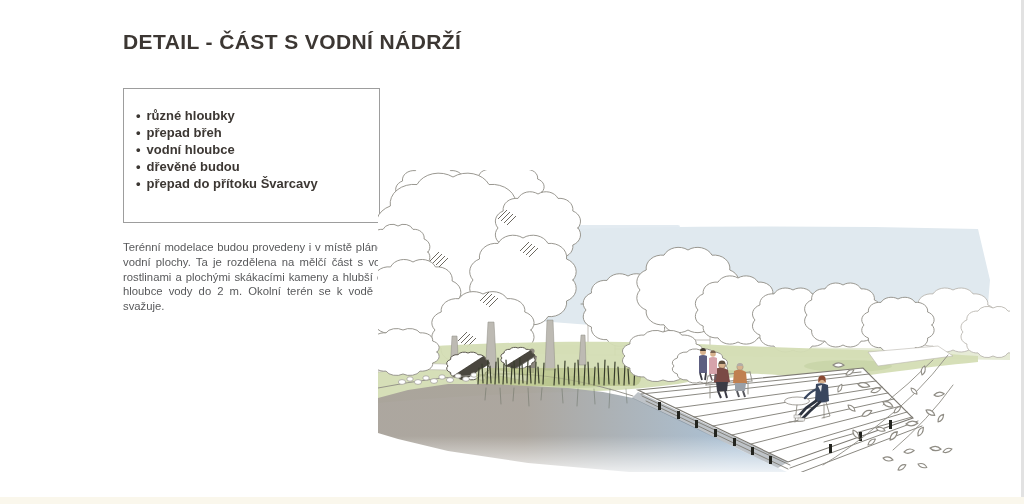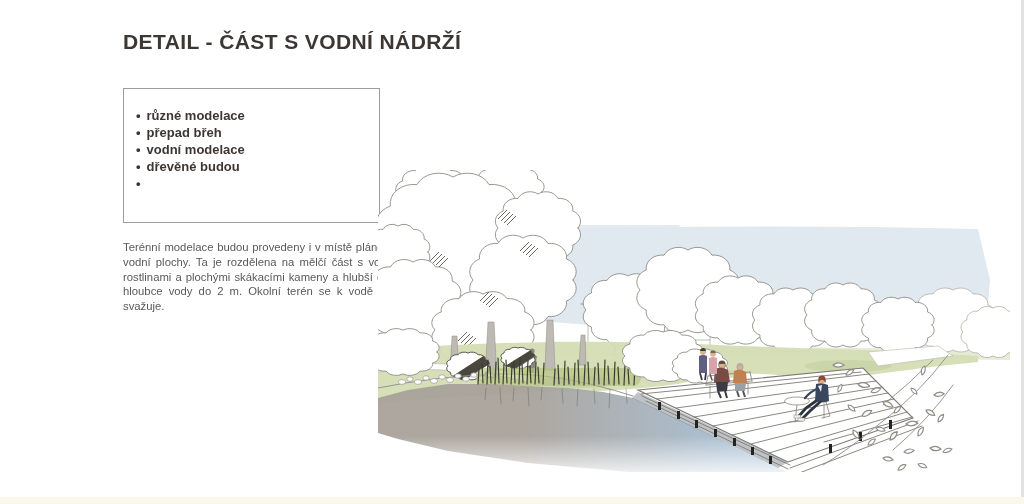--- a/index.html
+++ b/index.html
@@ -46,36 +46,37 @@
 <body>
 
 <div class="page">
 
   <h1 class="page-title">DETAIL - ČÁST S VODNÍ NÁDRŽÍ</h1>
 
   <div class="info-box">
     <ul class="feature-list">
       <li class="feature-item">
           <span class="bullet">•</span>
-          <span>různé modelace</span>
+          <span>různé hloubky</span>
         </li>
       <li class="feature-item">
           <span class="bullet">•</span>
           <span>přepad břeh</span>
         </li>
       <li class="feature-item">
           <span class="bullet">•</span>
-          <span>vodní modelace</span>
+          <span>vodní hloubce</span>
         </li>
       <li class="feature-item">
           <span class="bullet">•</span>
           <span>dřevěné budou</span>
         </li>
       <li class="feature-item">
           <span class="bullet">•</span>
+          <span>přepad do přítoku Švarcavy</span>
         </li>
     </ul>
   </div>
 
   <p class="description">Terénní modelace budou provedeny i v místě plánované vodní plochy. Ta je rozdělena na mělčí část s vodními rostlinami a plochými skákacími kameny a hlubší část o hloubce vody do 2 m. Okolní terén se k vodě mírně svažuje.</p>
 
   <svg class="illustration" viewBox="0 0 632 302" xmlns="http://www.w3.org/2000/svg">
     <defs>
       <path id="blob" vector-effect="non-scaling-stroke" d="M1,0 A0.33,0.33 0 0 1 0.87,0.5 A0.33,0.33 0 0 1 0.5,0.87 A0.33,0.33 0 0 1 0,1 A0.33,0.33 0 0 1 -0.5,0.87 A0.33,0.33 0 0 1 -0.87,0.5 A0.33,0.33 0 0 1 -1,0 A0.33,0.33 0 0 1 -0.87,-0.5 A0.33,0.33 0 0 1 -0.5,-0.87 A0.33,0.33 0 0 1 0,-1 A0.33,0.33 0 0 1 0.5,-0.87 A0.33,0.33 0 0 1 0.87,-0.5 A0.33,0.33 0 0 1 1,0 Z"></path>
       <path id="leaf" d="M0,0 Q3,-4.5 7.5,-2.5 Q4,1.8 0,0 Z"></path>

